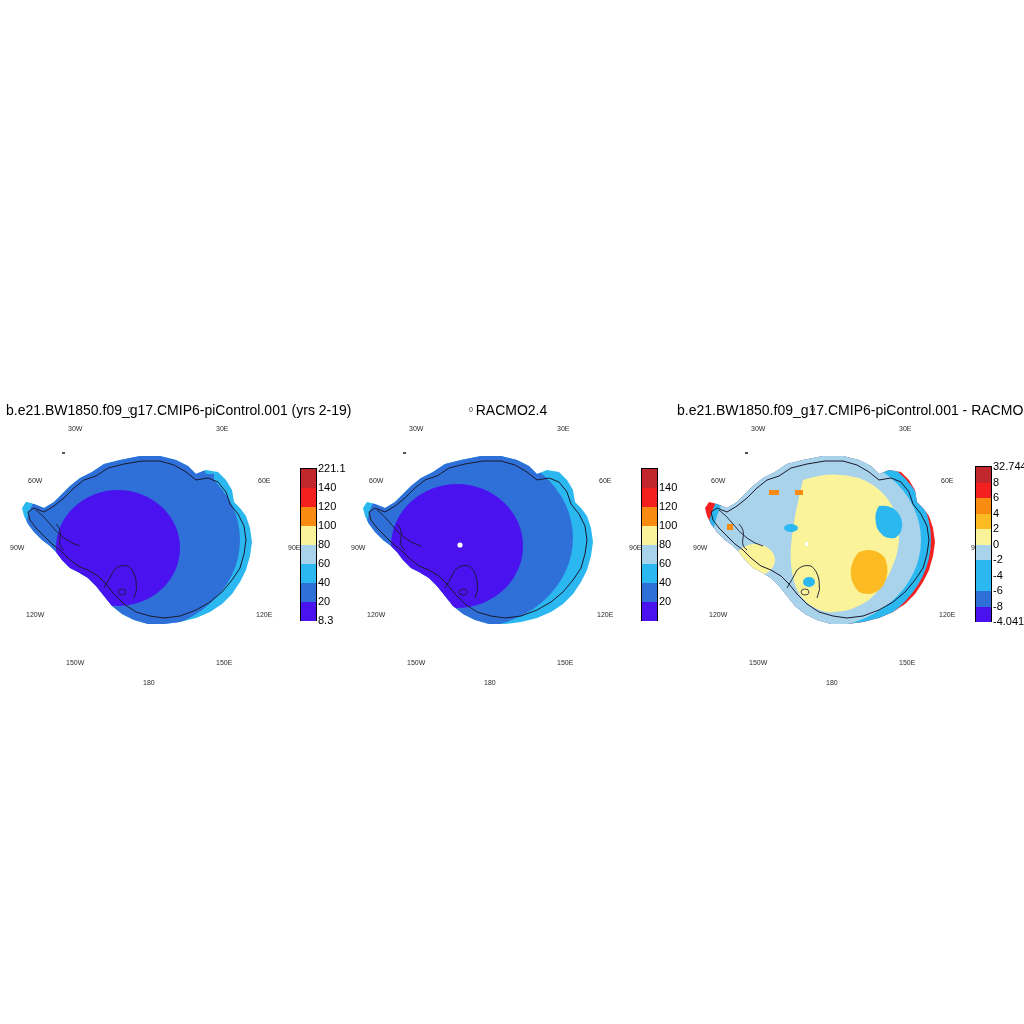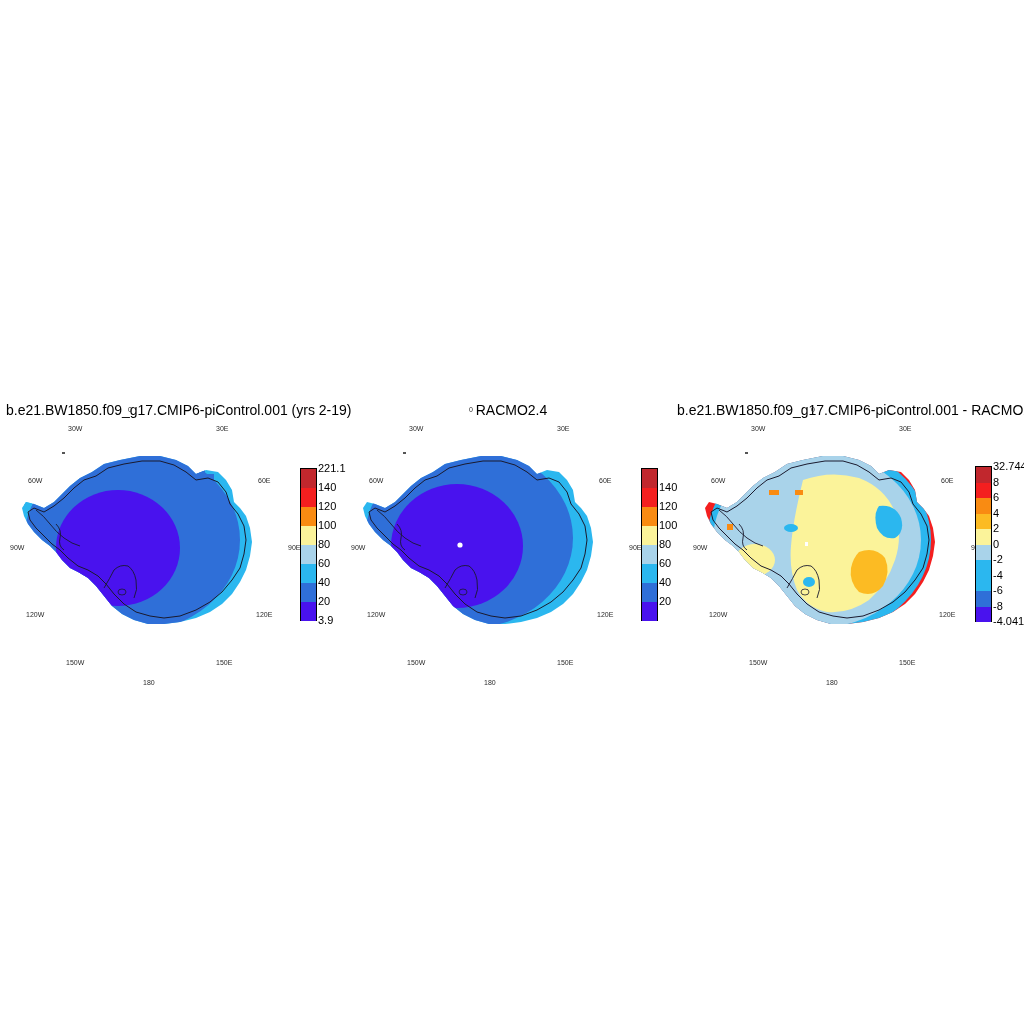--- a/index.html
+++ b/index.html
@@ -119,21 +119,21 @@
       <div class="seg" style="height:19px;background:#4912ee"></div>
       <div class="cbar-labels">
         <span style="top:0px;">221.1</span>
         <span style="top:19px;">140</span>
         <span style="top:38px;">120</span>
         <span style="top:57px;">100</span>
         <span style="top:76px;">80</span>
         <span style="top:95px;">60</span>
         <span style="top:114px;">40</span>
         <span style="top:133px;">20</span>
-        <span style="top:152px;">3.9</span>
+        <span style="top:152px;">8.3</span>
       </div>
     </div>
   </div>
 
   <div class="panel" id="panel-2">
     <div class="panel-title">RACMO2.4</div>
 
     <div class="lonlab" style="left:128px;top:8px;">0</div>
     <div class="lonlab" style="left:68px;top:27px;">30W</div>
     <div class="lonlab" style="left:216px;top:27px;">30E</div>

